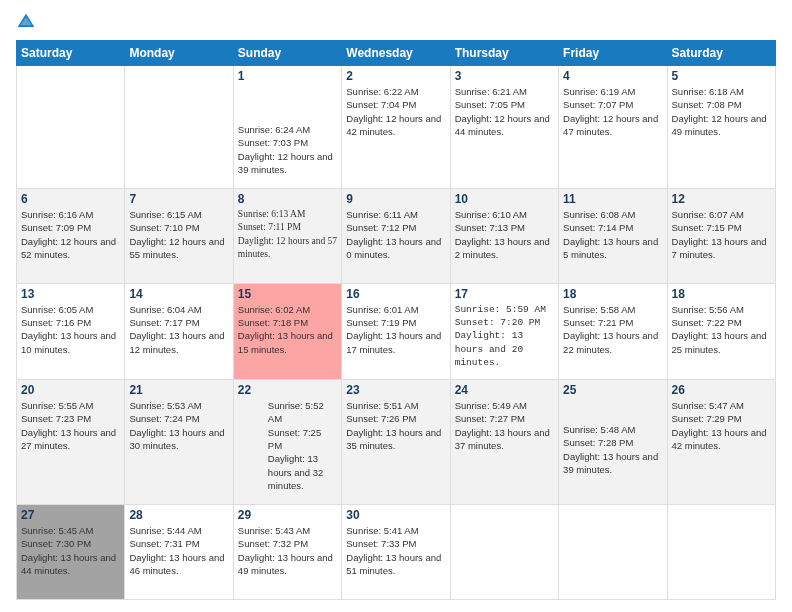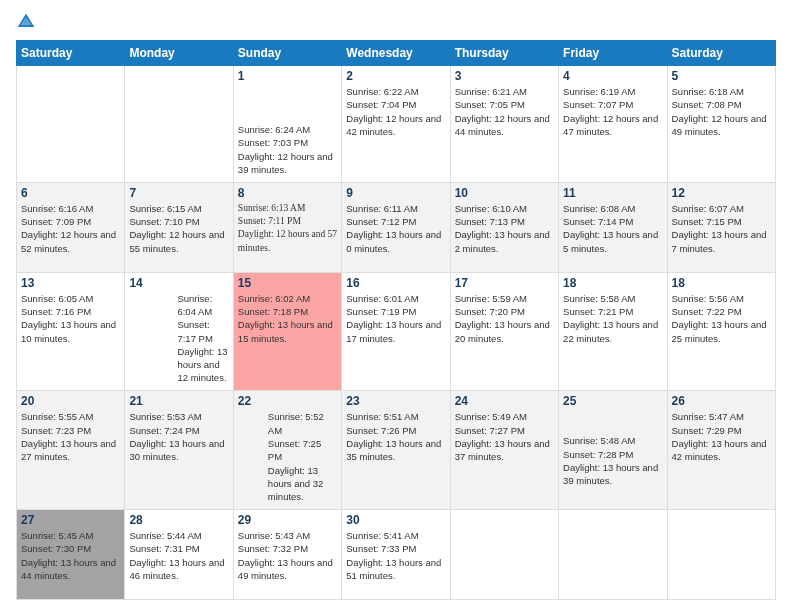--- a/index.html
+++ b/index.html
@@ -206,39 +206,39 @@
         </tr>
         <tr>
           <td style="background-color: rgb(255, 255, 255);">
             <span class="day-number">13</span>
             <div class="day-info" style="white-space: pre-line;">Sunrise: 6:05 AM
 Sunset: 7:16 PM
 Daylight: 13 hours and 10 minutes.</div>
           </td>
           <td style="background-color: rgb(255, 255, 255);">
             <span class="day-number">14</span>
-            <div class="day-info" style="white-space: pre-line; margin-left: 48px;">Sunrise: 6:04 AM
+            <div class="day-info" style="white-space: pre-line;">Sunrise: 6:04 AM
 Sunset: 7:17 PM
 Daylight: 13 hours and 12 minutes.</div>
           </td>
           <td style="background-color: #fca5a5;">
             <span class="day-number">15</span>
             <div class="day-info" style="white-space: pre-line;">Sunrise: 6:02 AM
 Sunset: 7:18 PM
 Daylight: 13 hours and 15 minutes.</div>
           </td>
           <td style="background-color: rgb(255, 255, 255);">
             <span class="day-number">16</span>
             <div class="day-info" style="white-space: pre-line;">Sunrise: 6:01 AM
 Sunset: 7:19 PM
 Daylight: 13 hours and 17 minutes.</div>
           </td>
           <td style="background-color: rgb(255, 255, 255);">
             <span class="day-number">17</span>
-            <div class="day-info" style="white-space: pre-line;">Sunrise: 5:59 AM
+            <div class="day-info" style="white-space: pre-line; font-family: Liberation Mono, monospace;">Sunrise: 5:59 AM
 Sunset: 7:20 PM
 Daylight: 13 hours and 20 minutes.</div>
           </td>
           <td style="background-color: rgb(255, 255, 255);">
             <span class="day-number">18</span>
             <div class="day-info" style="white-space: pre-line;">Sunrise: 5:58 AM
 Sunset: 7:21 PM
 Daylight: 13 hours and 22 minutes.</div>
           </td>
           <td style="background-color: rgb(255, 255, 255);">

